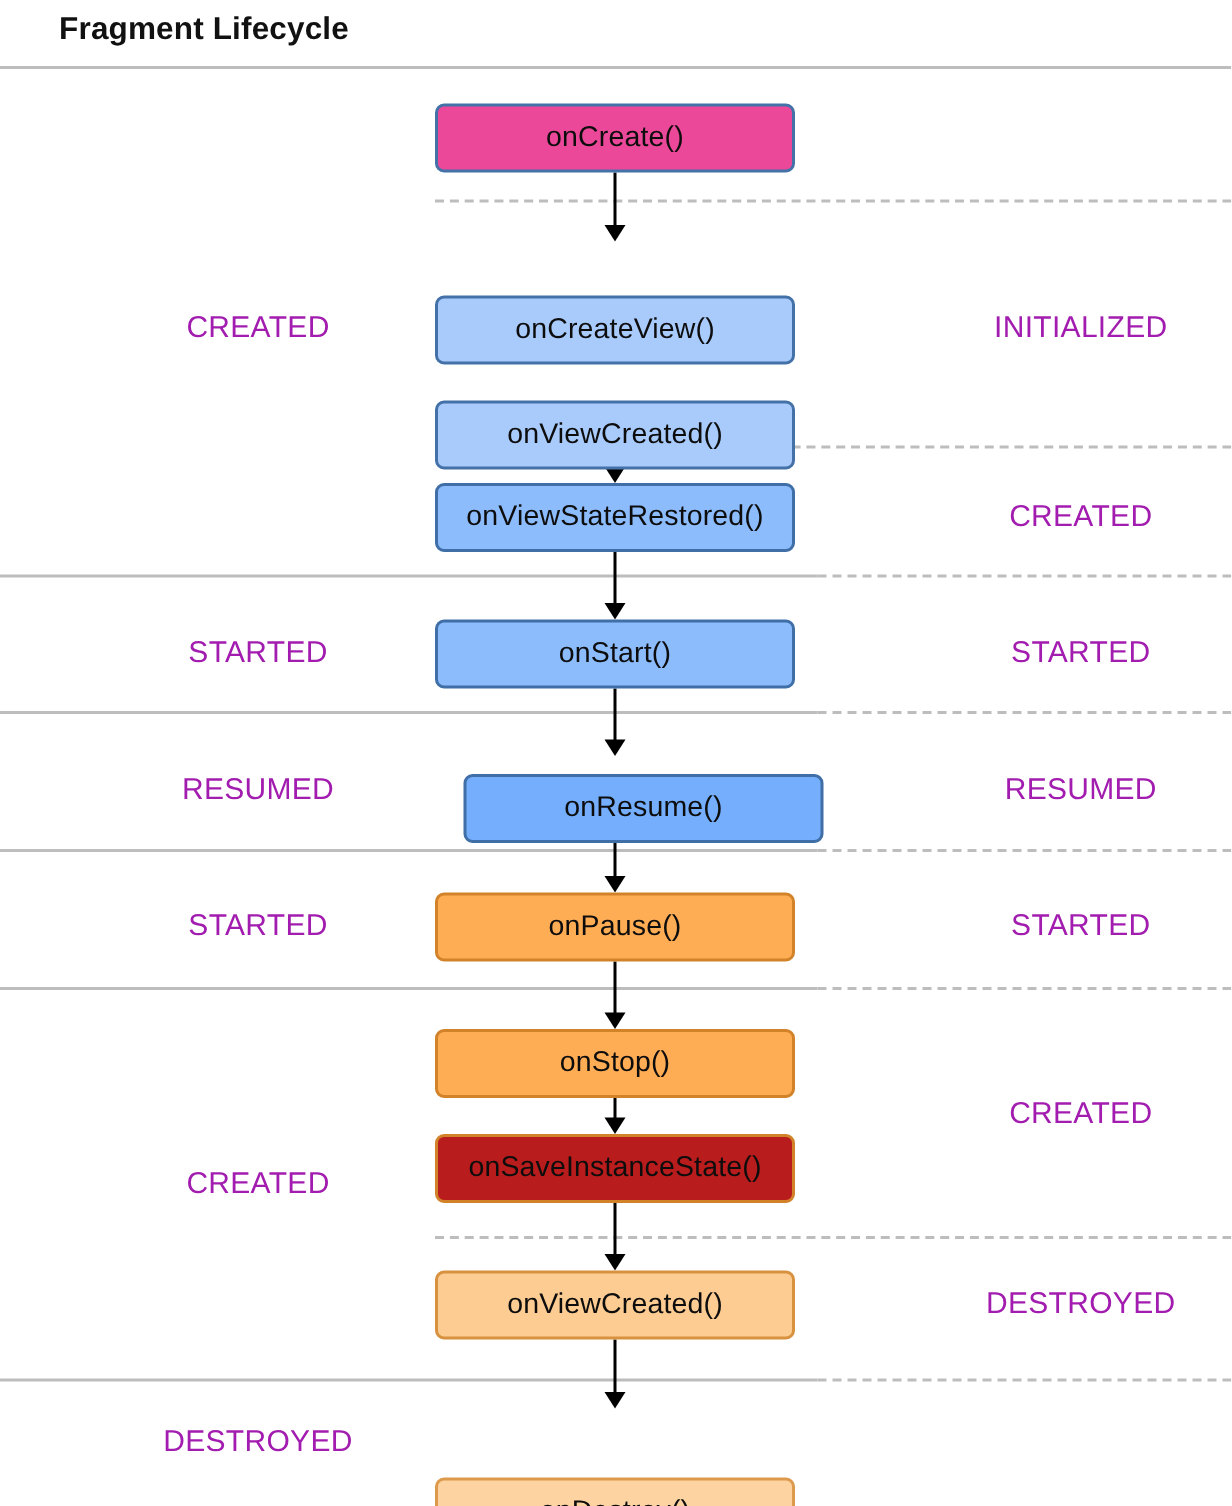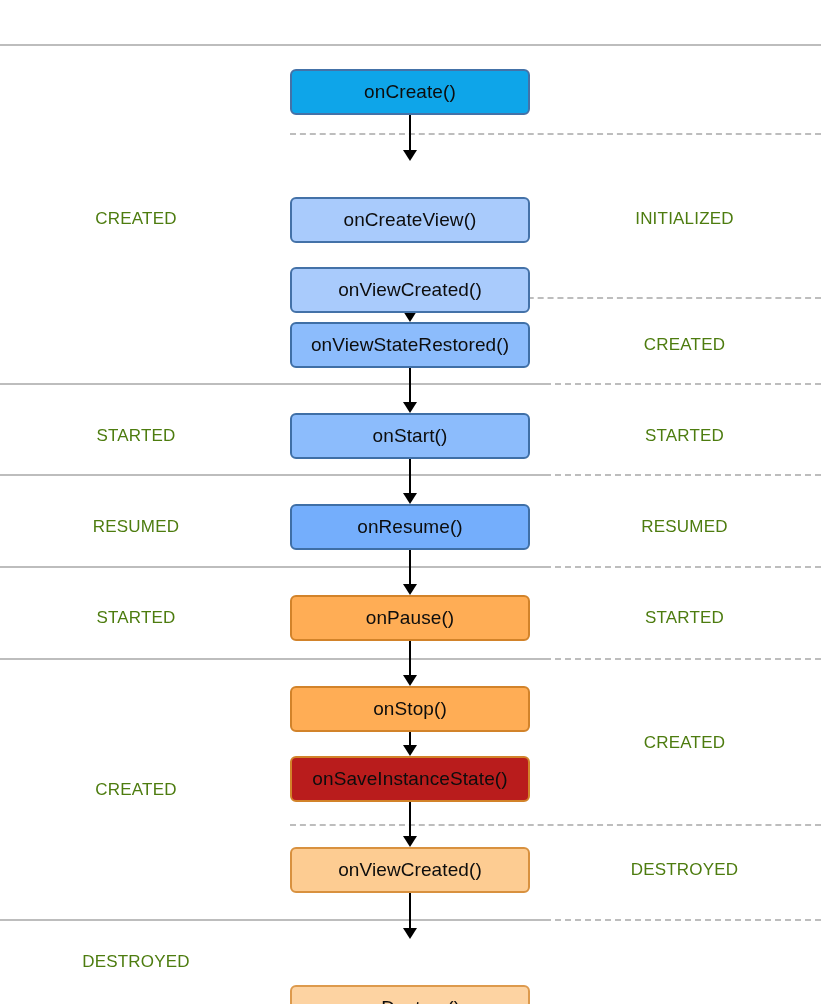--- a/index.html
+++ b/index.html
@@ -48,27 +48,28 @@
   }
   .rule-dashed{
     position:absolute;
     height:0;
     border-top:2px dashed #bdbdbd;
   }
 
   
   .state-label{
     position:absolute;
-    font-size:17px;
+    font-size:20px;
     font-weight:400;
-    color:#4d7c0f;
+    color:#a21caf;
     text-align:center;
     white-space:nowrap;
     letter-spacing:0.2px;
     transform:translateY(-50%);
+    padding-left:36px;
   }
   .state-label.left { left:0;    width:272px; }
   .state-label.right{ left:548px;width:273px; }
 
   
   .cb-box{
     position:absolute;
     left:290px;
     width:240px;
     height:46px;
@@ -79,21 +80,21 @@
     display:flex;
     align-items:center;
     justify-content:center;
     font-size:19px;
     font-weight:400;
     color:#0d0d0d;
     white-space:nowrap;
     z-index:5;
     letter-spacing:0.1px;
   }
-  .cb-box.blue-light { background:#0ea5e9; border-color:#4472a8; }
+  .cb-box.blue-light { background:#ec4899; border-color:#4472a8; }
   .cb-box.blue-mid   { background:#a9cbfc; border-color:#4472a8;margin-top:36px; }
   .cb-box.blue-deep  { background:#8cbcfc; border-color:#3f6fa6; }
   .cb-box.blue-deeper{ background:#74aefc; border-color:#3f6fa6; }
   .cb-box.orange-deep{ background:#ffad55; border-color:#d2832a;text-align:right; }
   .cb-box.orange-mid { background:#b91c1c; border-color:#d2832a; }
   .cb-box.orange-soft{ background:#fdcc92; border-color:#d8913f; }
   .cb-box.orange-pale{ background:#fdd3a2; border-color:#dd9a4d; }
 
   
   .arrow-line{
@@ -109,20 +110,21 @@
     border-right:7px solid transparent;
     border-top:11px solid #000000;
     z-index:3;
   }
 </style>
 </head>
 <body>
 
 <div id="stage">
 
+  <div class="col-title c1">Fragment Lifecycle</div>
   <div class="header-rule"></div>
 
   <div id="rules-layer">
       <div class="rule-solid" style="top: 383px;"></div>
       <div class="rule-solid" style="top: 474px;"></div>
       <div class="rule-solid" style="top: 566px;"></div>
       <div class="rule-solid" style="top: 658px;"></div>
       <div class="rule-solid" style="top: 919px;"></div>
       <div class="rule-dashed" style="top: 133px; left: 290px; width: 531px;"></div>
       <div class="rule-dashed" style="top: 297px; left: 290px; width: 531px;"></div>
@@ -154,21 +156,21 @@
       <div class="arrow-head" style="left: 403px; top: 836px;"></div>
       <div class="arrow-line" style="left: 409px; top: 893px; height: 36px;"></div>
       <div class="arrow-head" style="left: 403px; top: 928px;"></div>
     </div>
   <div id="boxes-layer">
       <div class="cb-box blue-light" style="top: 69px;">onCreate()</div>
       <div class="cb-box blue-mid" style="top: 161px;">onCreateView()</div>
       <div class="cb-box blue-mid" style="top: 231px;">onViewCreated()</div>
       <div class="cb-box blue-deep" style="top: 322px;">onViewStateRestored()</div>
       <div class="cb-box blue-deep" style="top: 413px;">onStart()</div>
-      <div class="cb-box blue-deeper" style="top: 504px;">onResume()</div>
+      <div class="cb-box blue-deeper" style="top: 516px; margin-left: 19px;">onResume()</div>
       <div class="cb-box orange-deep" style="top: 595px;">onPause()</div>
       <div class="cb-box orange-deep" style="top: 686px;">onStop()</div>
       <div class="cb-box orange-mid" style="top: 756px;">onSaveInstanceState()</div>
       <div class="cb-box orange-soft" style="top: 847px;">onViewCreated()</div>
       <div class="cb-box orange-pale" style="top: 985px;">onDestroy()</div>
     </div>
   <div id="left-layer">
       <div class="state-label left" style="top: 219px;">CREATED</div>
       <div class="state-label left" style="top: 436px;">STARTED</div>
       <div class="state-label left" style="top: 527px;">RESUMED</div>

